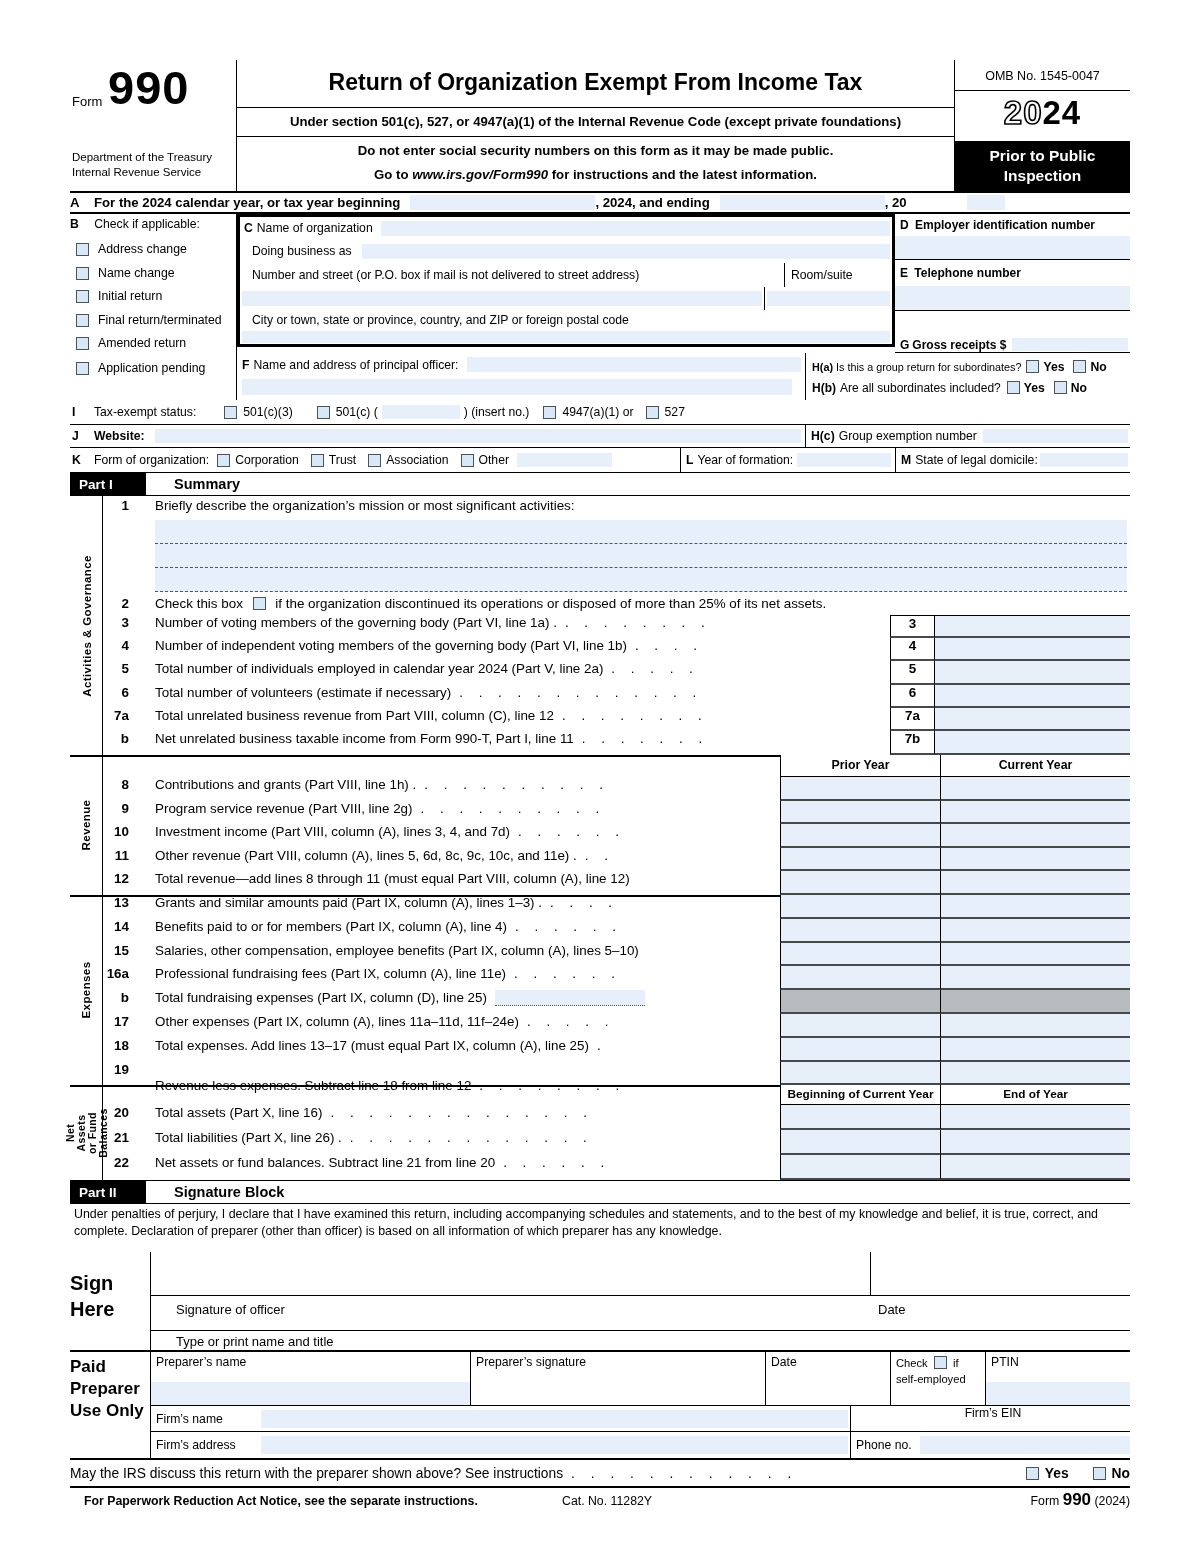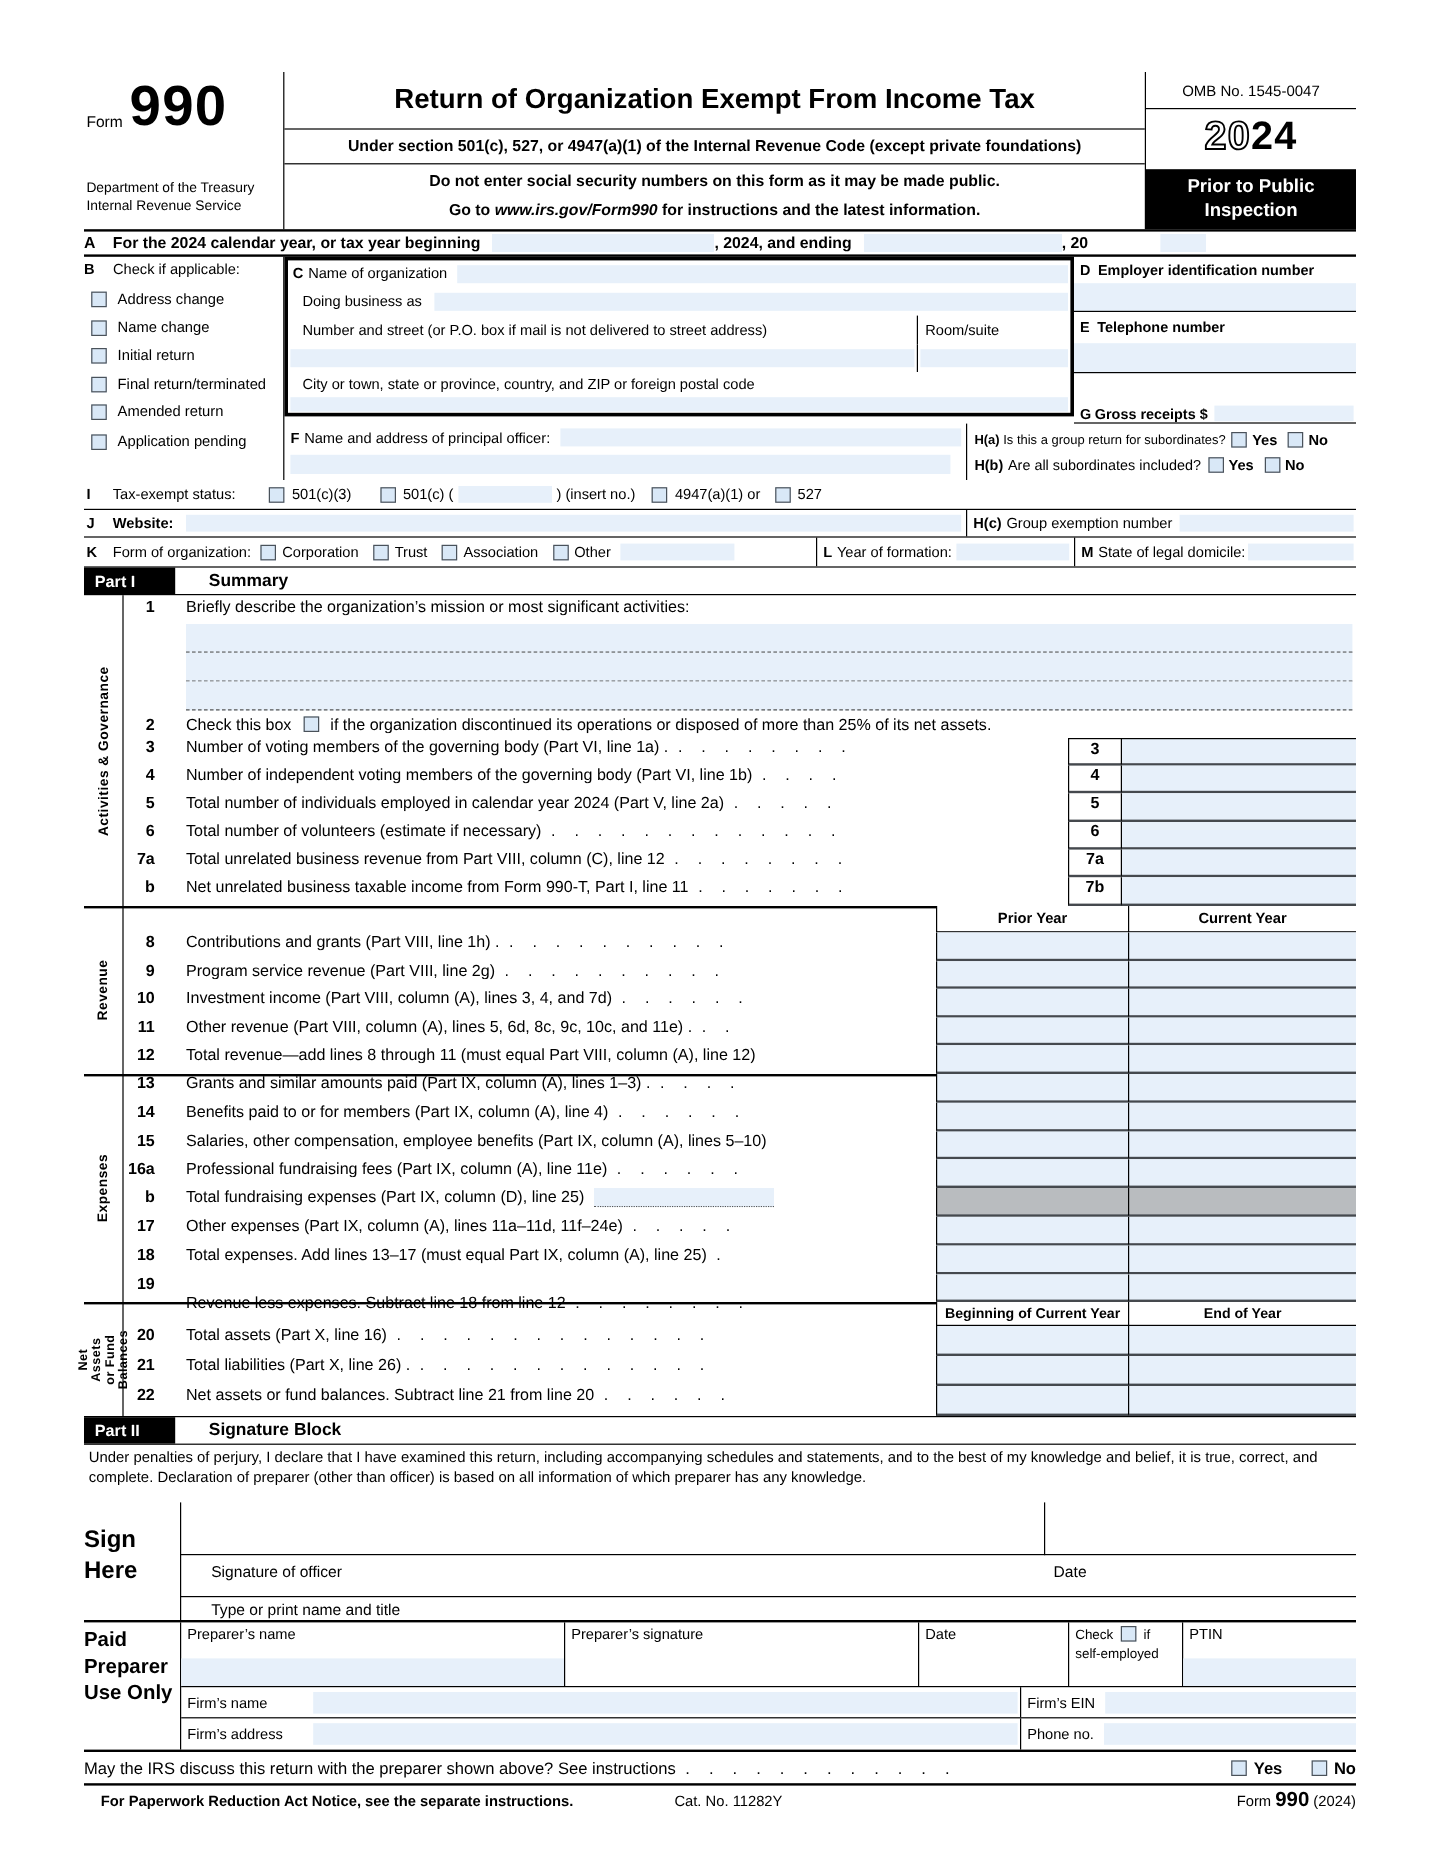--- a/index.html
+++ b/index.html
@@ -178,21 +178,21 @@
         <span class="b">C</span>
         <span style="margin-left:4px;white-space:nowrap;">Name of organization</span>
         <span class="f" style="flex:1;margin-left:8px;margin-right:2px;"></span>
       </div>
       <div class="r" style="height:24px;padding-left:12px;">
         <span style="white-space:nowrap;">Doing business as</span>
         <span class="f" style="flex:1;margin-left:10px;margin-right:2px;"></span>
       </div>
       <div class="r" style="height:24px;">
         <span style="flex:1;padding-left:12px;">Number and street (or P.O. box if mail is not delivered to street address)</span>
-        <span style="width:128px;border-left:1px solid #000;align-self:stretch;display:flex;align-items:center;padding-left:6px;">Room/suite</span>
+        <span style="width:108px;border-left:1px solid #000;align-self:stretch;display:flex;align-items:center;padding-left:6px;">Room/suite</span>
       </div>
       <div class="r" style="height:23px;">
         <span class="f" style="flex:1;margin:0 2px;"></span>
         <span style="width:128px;border-left:1px solid #000;align-self:stretch;display:flex;align-items:center;">
             <span class="f" style="flex:1;margin:0 2px;"></span>
           </span>
       </div>
       <div class="r" style="height:19px;padding-left:12px;">
         <span>City or town, state or province, country, and ZIP or foreign postal code</span>
       </div>
@@ -542,21 +542,21 @@
           <div>self-employed</div>
         </div>
         <div class="pc" style="flex:1;border-right:none;">
           <span>PTIN</span>
           <span class="pc-f"></span>
         </div>
       </div>
       <div class="prep-r" style="border-bottom:1px solid #000;">
         <span style="width:110px;padding-left:5px;">Firm’s name</span>
         <span class="f" style="flex:1;height:18px;margin-right:2px;"></span>
-        <span style="width:280px;border-left:1px solid #000;align-self:stretch;display:flex;align-items:center;padding-left:5px;">
+        <span style="width:280px;border-left:1px solid #000;align-self:stretch;display:flex;align-items:center;padding-left:5px;flex-direction:column;">
           <span>Firm’s EIN</span>
           <span class="f" style="flex:1;height:18px;margin-left:8px;"></span>
         </span>
       </div>
       <div class="prep-r">
         <span style="width:110px;padding-left:5px;">Firm’s address</span>
         <span class="f" style="flex:1;height:18px;margin-right:2px;"></span>
         <span style="width:280px;border-left:1px solid #000;align-self:stretch;display:flex;align-items:center;padding-left:5px;">
           <span>Phone no.</span>
           <span class="f" style="flex:1;height:18px;margin-left:8px;"></span>

